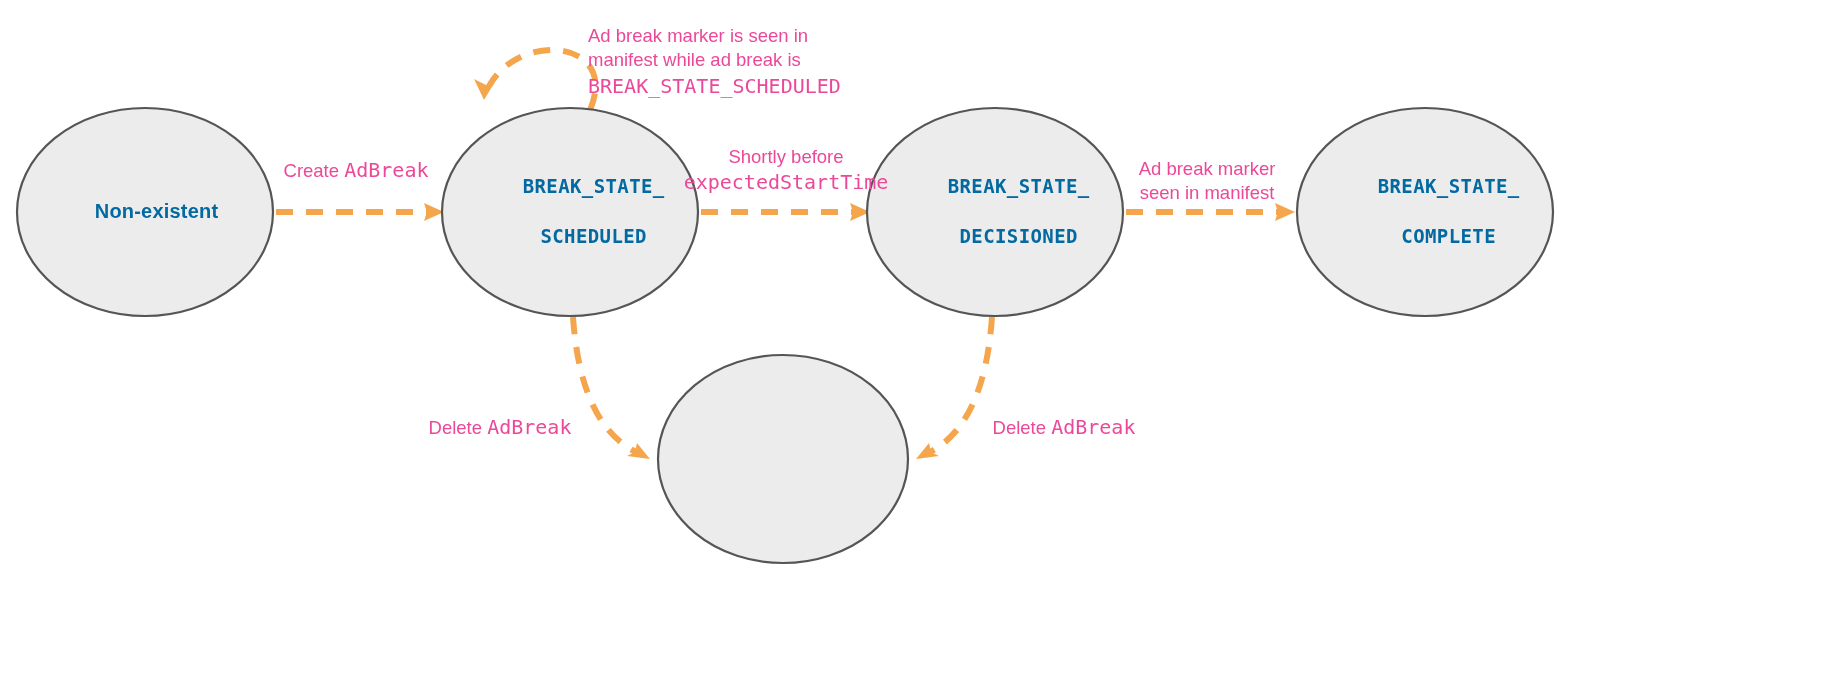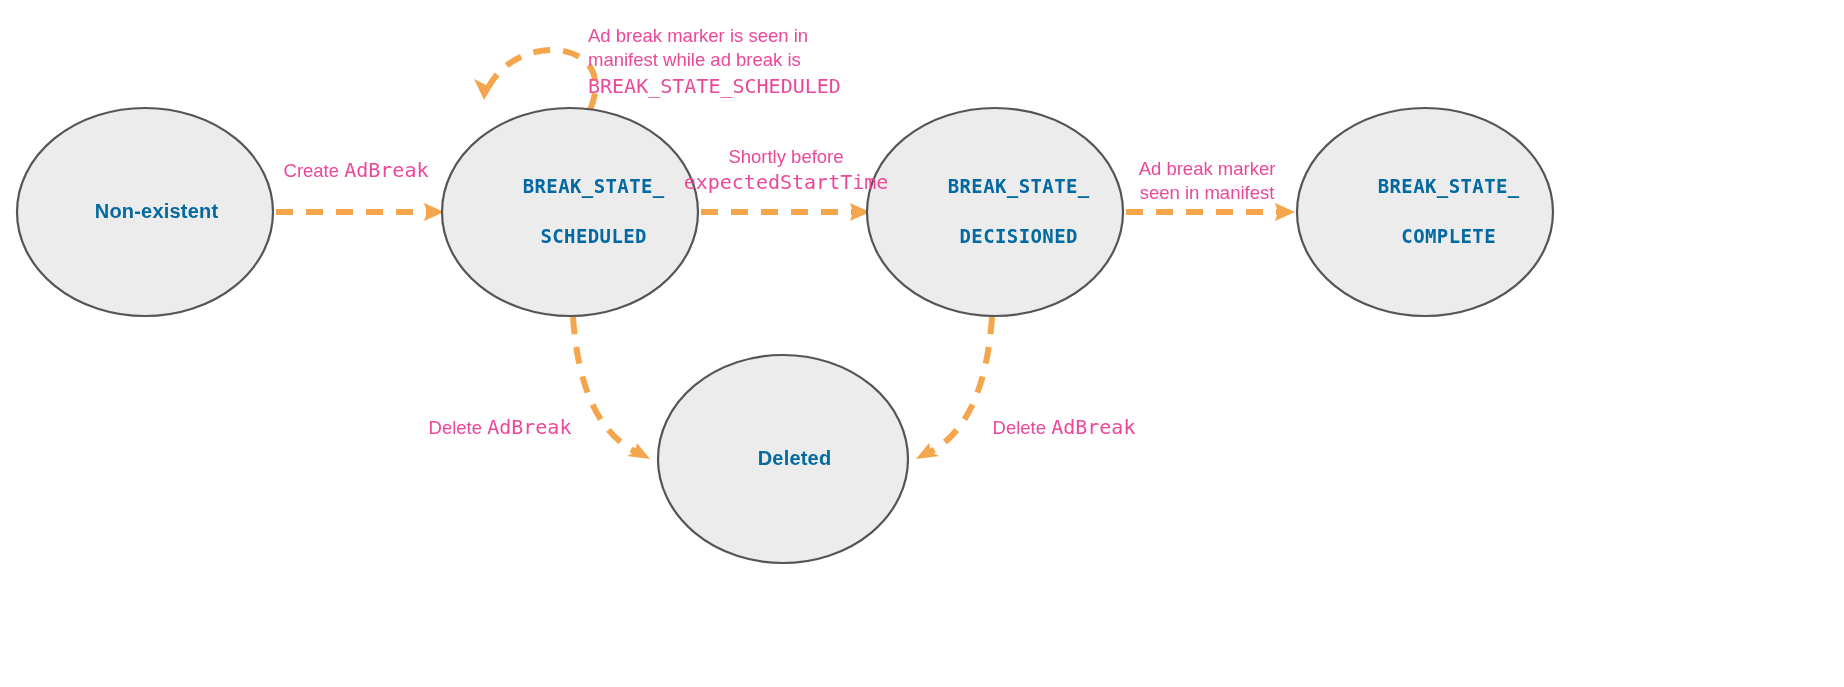--- a/index.html
+++ b/index.html
@@ -133,23 +133,20 @@
   <div class="lbl node-label code" style="left:995px; top:212px;">
     <span class="row">BREAK_STATE_</span><br>
     <span class="row">DECISIONED</span>
   </div>
 
   <div class="lbl node-label code" style="left:1425px; top:212px;">
     <span class="row">BREAK_STATE_</span><br>
     <span class="row">COMPLETE</span>
   </div>
 
-  <div class="lbl node-label plain" style="left:783px; top:459px;">
-    <span class="row">Deleted</span>
-  </div>
 
   <div class="lbl edge-label ta-center" style="left:356px; top:157px;"><span class="row"><span>Create </span><span class="mono">AdBreak</span></span></div>
   <div class="lbl edge-label ta-left" style="left:588px; top:24px;"><span class="row"><span>Ad break marker is seen in</span></span><span class="row"><span>manifest while ad break is</span></span><span class="row"><span class="mono">BREAK_STATE_SCHEDULED</span></span></div>
   <div class="lbl edge-label ta-center" style="left:786px; top:145px;text-align:center;"><span class="row"><span>Shortly before</span></span><span class="row"><span class="mono">expectedStartTime</span></span></div>
   <div class="lbl edge-label ta-center" style="left:1207px; top:145px;margin-top:12px;"><span class="row"><span>Ad break marker</span></span><span class="row"><span>seen in manifest</span></span></div>
   <div class="lbl edge-label ta-center" style="left:500px; top:414px;"><span class="row"><span>Delete </span><span class="mono">AdBreak</span></span></div>
   <div class="lbl edge-label ta-center" style="left:1064px; top:414px;"><span class="row"><span>Delete </span><span class="mono">AdBreak</span></span></div>
 
 </div>
 

